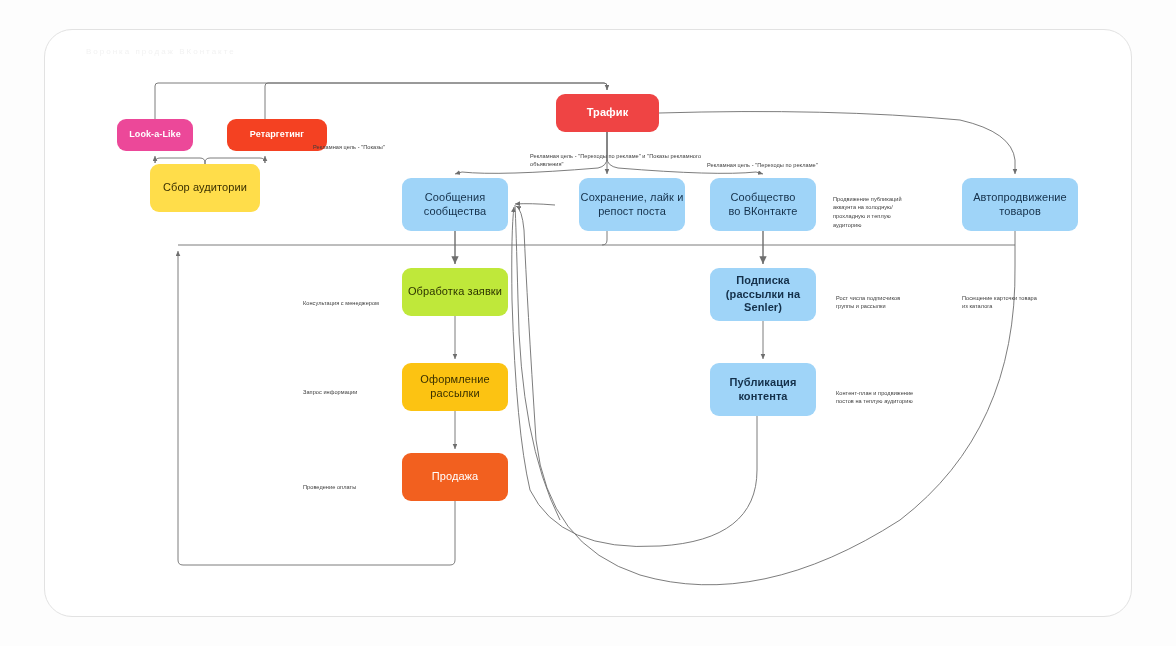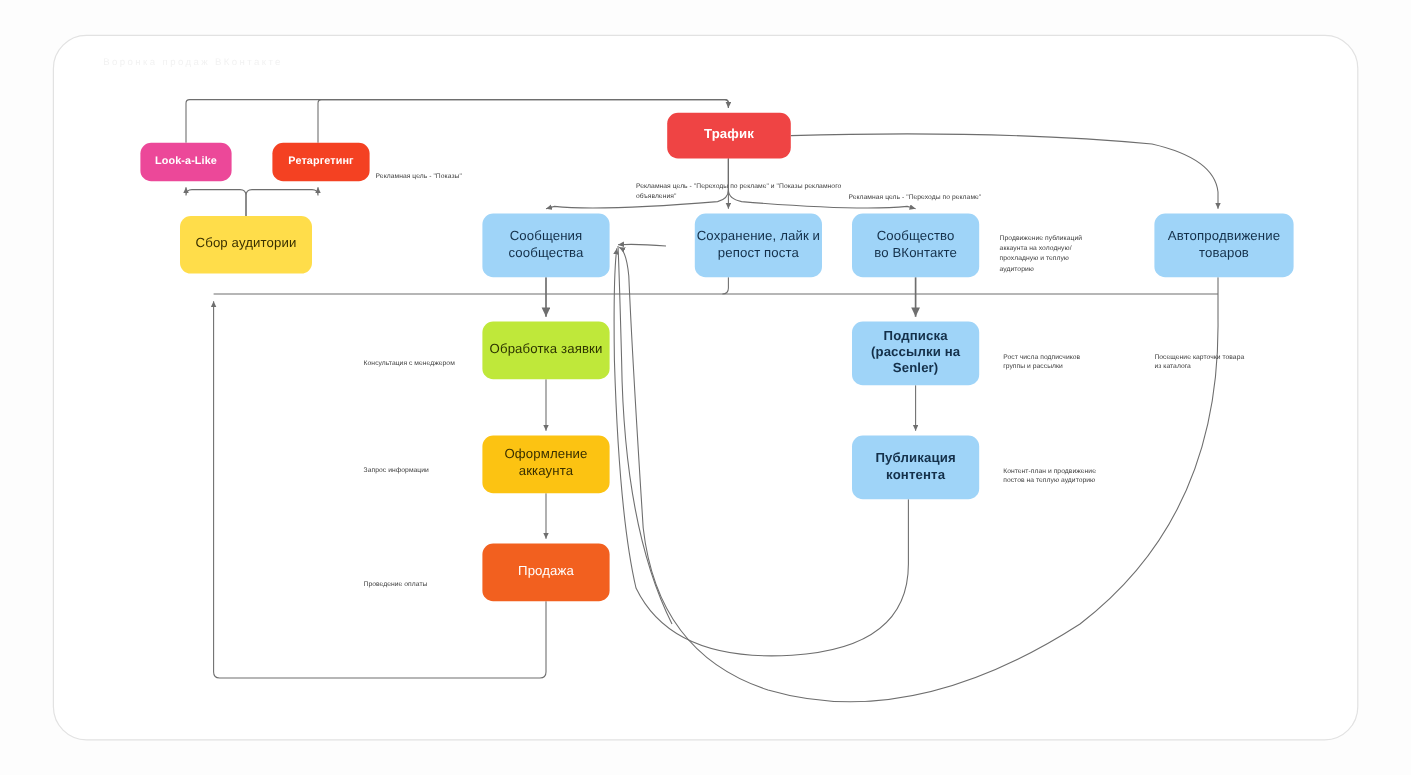--- a/index.html
+++ b/index.html
@@ -114,25 +114,25 @@
   </svg>
 
   <div class="node mid" style="left:556px;top:94px;width:103px;height:38px;background:#ef4444;text-align:center;">
     <span>Трафик</span>
   </div>
 
   <div class="node small" style="left:117px;top:119px;width:76px;height:32px;background:#ec4899;">
     <span>Look-a-Like</span>
   </div>
 
-  <div class="node small" style="left:227px;top:119px;width:81px;height:32px;background:#f44122;">
+  <div class="node small" style="left:227px;top:119px;width:100px;height:32px;background:#f44122;">
     <span>Ретаргетинг</span>
   </div>
 
-  <div class="node mid dk" style="left:150px;top:180px;width:110px;height:48px;background:#ffdd4a;justify-content:center;">
+  <div class="node mid dk" style="left:150px;top:164px;width:110px;height:48px;background:#ffdd4a;justify-content:center;">
     <span>Сбор аудитории</span>
   </div>
 
   <div class="node mid lt" style="left:402px;top:178px;width:106px;height:53px;background:#9fd4f8;">
     <span>Сообщения
 сообщества</span>
   </div>
 
   <div class="node mid lt" style="left:555px;top:178px;width:106px;height:53px;background:#9fd4f8;margin-left:24px;">
     <span>Сохранение, лайк и
@@ -148,21 +148,21 @@
     <span>Автопродвижение
 товаров</span>
   </div>
 
   <div class="node mid" style="left:402px;top:268px;width:106px;height:48px;background:#bfe83a;color:#2d3400;font-weight:normal;">
     <span>Обработка заявки</span>
   </div>
 
   <div class="node mid dk" style="left:402px;top:363px;width:106px;height:48px;background:#fcc312;">
     <span>Оформление
-аккаунта</span>
+рассылки</span>
   </div>
 
   <div class="node mid" style="left:402px;top:453px;width:106px;height:48px;background:#f2601f;font-weight:normal;">
     <span>Продажа</span>
   </div>
 
   <div class="node mid lt" style="left:710px;top:268px;width:106px;height:53px;background:#9fd4f8;font-weight:bold;">
     <span>Подписка
 (рассылки на  Senler)</span>
   </div>

